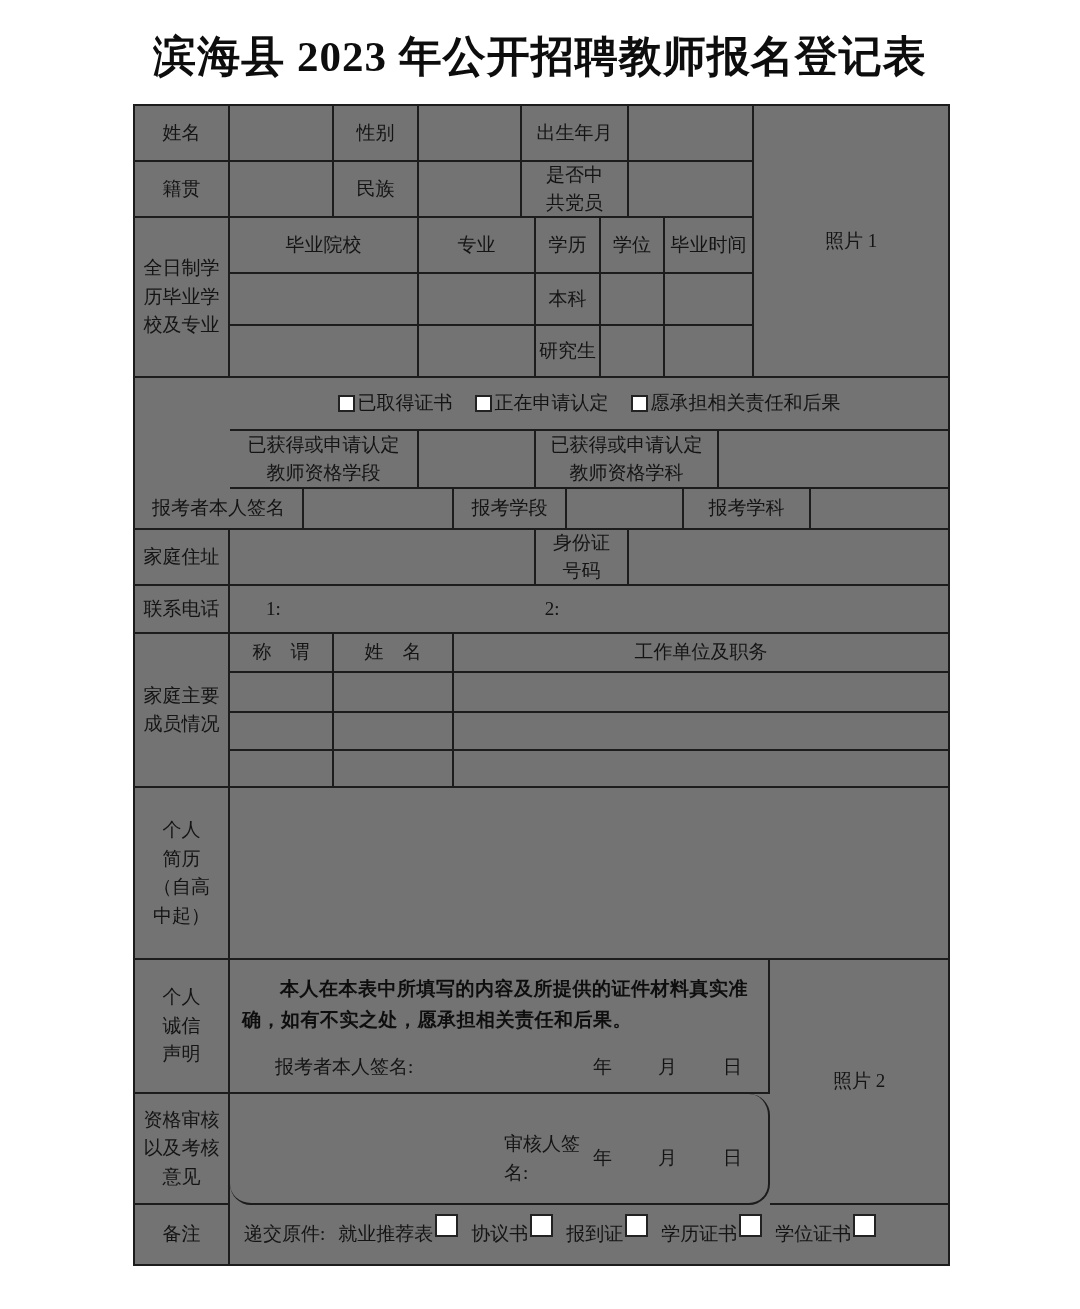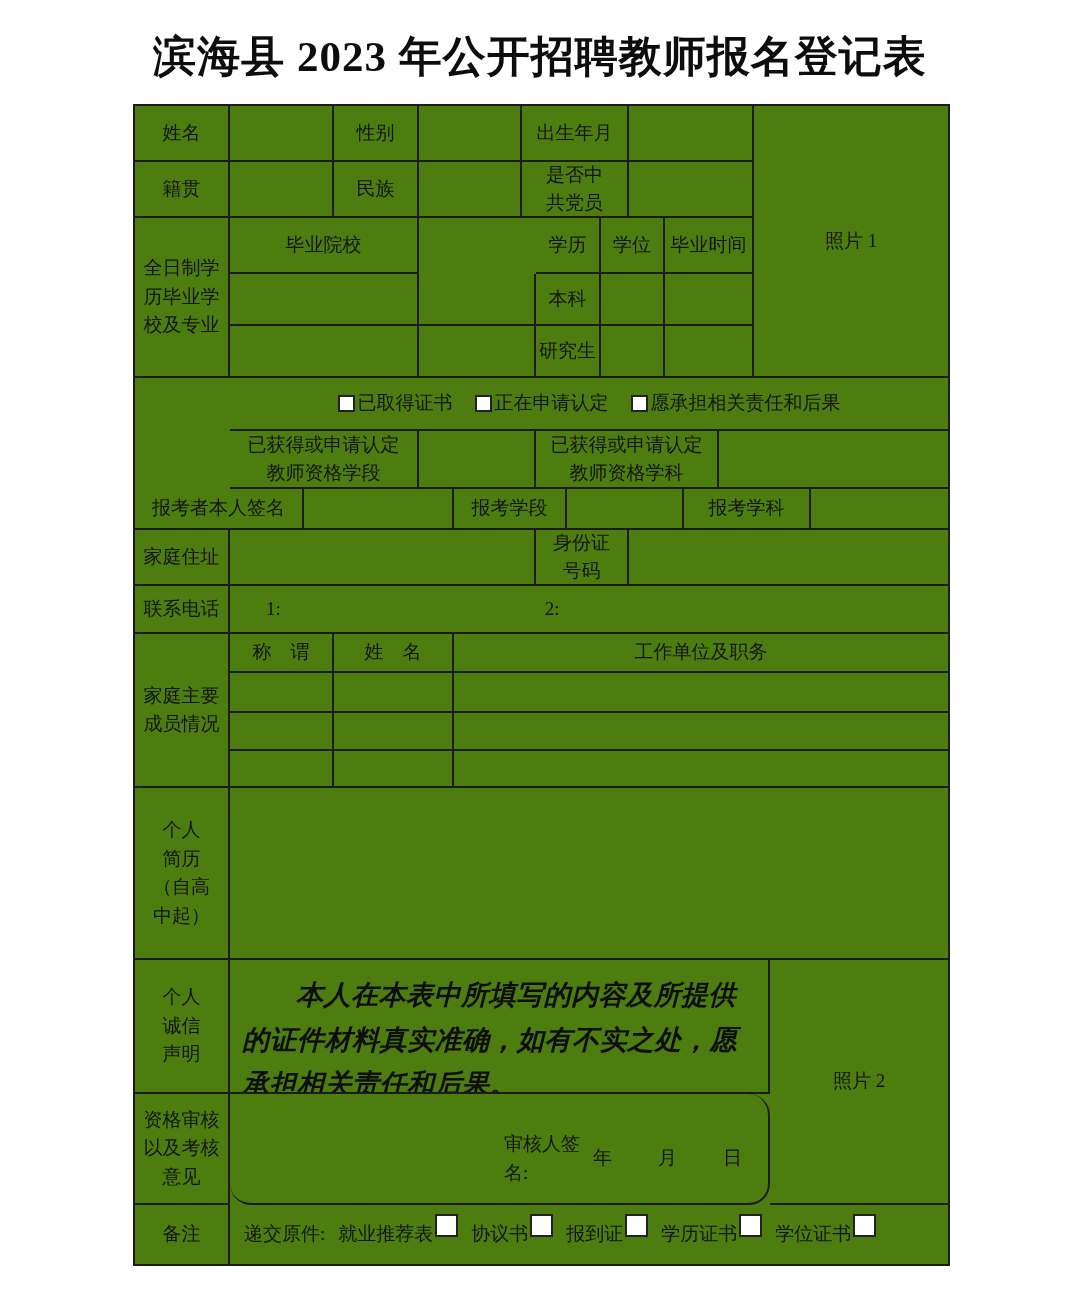--- a/index.html
+++ b/index.html
@@ -12,36 +12,36 @@
   .title{
     position:absolute;top:28px;left:0;width:100%;
     text-align:center;font-size:43px;font-weight:bold;letter-spacing:1px;color:#0d0d0d;
   }
   .form-grid{
     position:absolute;left:133px;top:104px;
     display:grid;
     grid-template-columns:95px 74px 30px 85px 35px 68px 14px 31px 34px 28px 36px 19px 35px 35px 16px 41px 139px;
     grid-template-rows:56px 56px 56px 52px 52px 53px 58px 41px 56px 48px 39px 40px 38px 37px 172px 134px 111px 61px;
     border-top:2px solid #1c1c1c;border-left:2px solid #1c1c1c;
-    background:#4d7c0f;
+    background:#737373;
   }
   .cell{
     border-right:2px solid #1c1c1c;border-bottom:2px solid #1c1c1c;
     display:flex;align-items:center;justify-content:center;
     font-size:19px;line-height:1.5;text-align:center;white-space:pre-line;
     overflow:hidden;
   }
   .opts{gap:22px;}
   .opt{display:inline-flex;align-items:center;white-space:nowrap;}
   .cb{width:13px;height:13px;border:2px solid #222;display:inline-block;margin-right:3px;background:#fff;}
   .phone-row{justify-content:flex-start;}
   .phone-row .p1{margin-left:36px;}
   .phone-row .p2{margin-left:264px;}
   .stmt-cell{flex-direction:column;align-items:stretch;justify-content:flex-start;text-align:left;padding:13px 12px 0 12px;}
-  .stmt{font-weight:bold;text-indent:2em;line-height:1.65;font-size:27px;letter-spacing:0.5px;color:#0e0e0e;font-style:italic;}
+  .stmt{font-weight:bold;text-indent:2em;line-height:1.65;font-size:19px;letter-spacing:0.5px;color:#0e0e0e;}
   .signline{display:flex;align-items:center;margin-top:17px;padding-left:33px;}
   .ymd{display:flex;gap:46px;margin-left:auto;padding-right:14px;}
   .review-cell{flex-direction:column;align-items:stretch;justify-content:flex-end;text-align:left;padding:0 12px 0 12px;border-radius:21px;}
   .review-cell .signline{margin:0 0 16px 0;padding-left:262px;}
   .remarks-row{justify-content:flex-start;gap:13px;padding-left:14px;white-space:nowrap;}
   .ritem{display:inline-flex;align-items:flex-start;}
   .sq{width:19px;height:19px;border:2px solid #222;display:inline-block;margin-left:2px;transform:translateY(-6px);background:#fff;}
 </style>
 </head>
 <body>
@@ -64,20 +64,21 @@
     <div class="cell" style="grid-area:2/4/3/5">民族</div>
     <div class="cell" style="grid-area:2/5/3/7"></div>
     <div class="cell" style="grid-area:2/7/3/11">是否中
 共党员</div>
     <div class="cell" style="grid-area:2/11/3/15"></div>
 
     <div class="cell" style="grid-area:3/1/6/2">全日制学
 历毕业学
 校及专业</div>
     <div class="cell" style="grid-area:3/2/4/5">毕业院校</div>
+    <div class="cell" style="grid-area:3/5/4/8">专业</div>
     <div class="cell" style="grid-area:3/8/4/10">学历</div>
     <div class="cell" style="grid-area:3/10/4/12">学位</div>
     <div class="cell" style="grid-area:3/12/4/15">毕业时间</div>
 
     <div class="cell" style="grid-area:4/2/5/5"></div>
     <div class="cell" style="grid-area:4/5/5/8"></div>
     <div class="cell" style="grid-area:4/8/5/10">本科</div>
     <div class="cell" style="grid-area:4/10/5/12"></div>
     <div class="cell" style="grid-area:4/12/5/15"></div>
 

